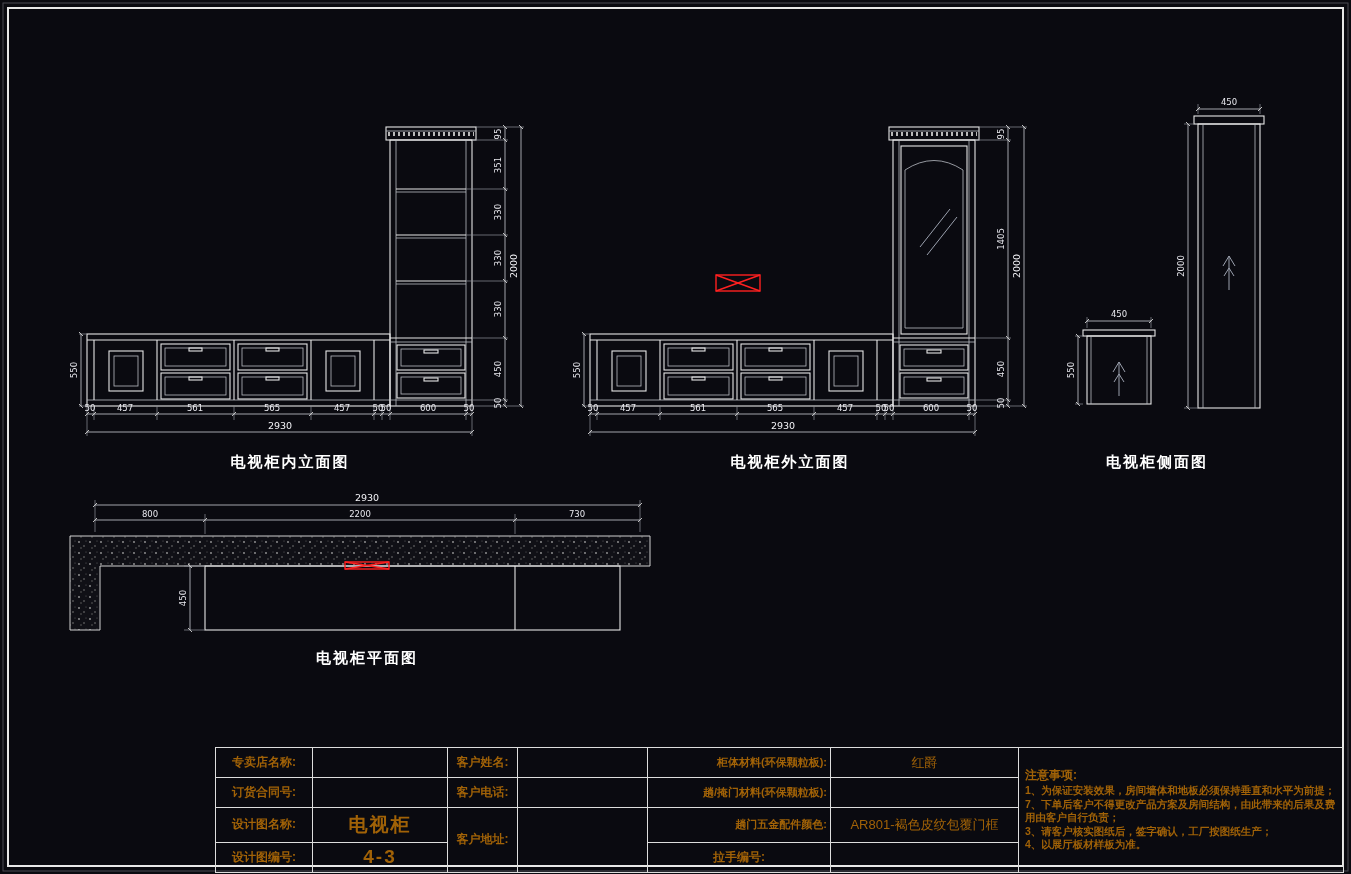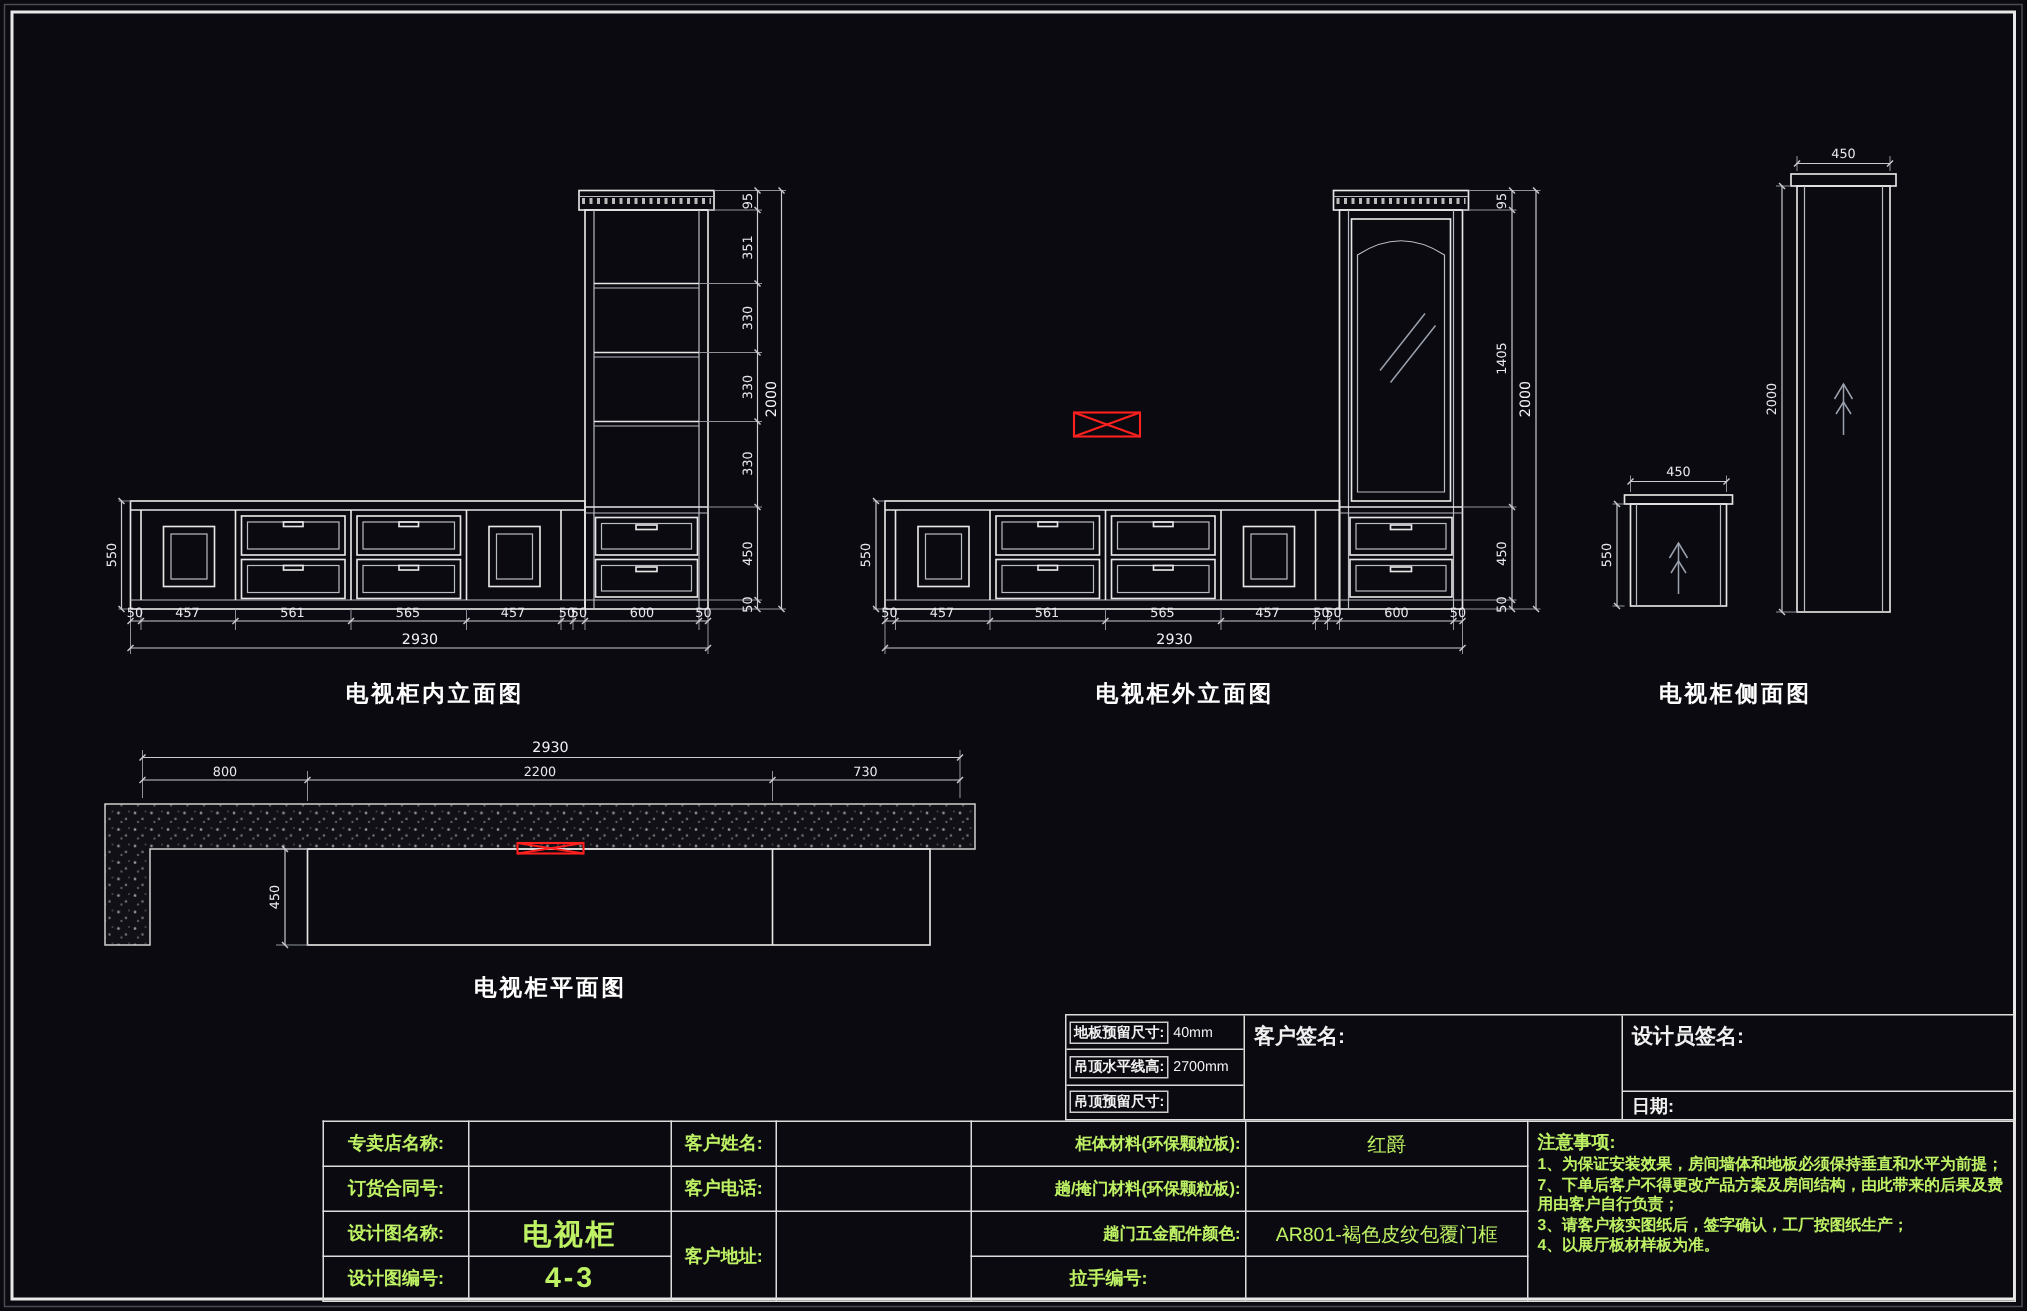--- a/index.html
+++ b/index.html
@@ -34,31 +34,31 @@
   .sign-val { font-size:9.5px; white-space:nowrap; }
   .sign-mid { width:252px; border-right:1px solid #dddddd; font-weight:bold; font-size:14px; padding:5px 6px; box-sizing:border-box; }
   .sign-right { flex:1; display:flex; flex-direction:column; }
   .sign-designer { flex:1; font-weight:bold; font-size:14px; padding:5px 6px; }
   .sign-date { height:19px; border-top:1px solid #dddddd; font-weight:bold; font-size:12px; padding:1px 6px; box-sizing:border-box; }
 
   
   .main-table { position:absolute; left:215px; top:747px; width:1128px; height:119px; }
   .main-table table { border-collapse:collapse; width:100%; height:100%; table-layout:fixed; }
   .main-table td {
-    border:1px solid #dddddd; color:#bef264; padding:0 3px;
+    border:1px solid #dddddd; color:#a16207; padding:0 3px;
     text-align:center; vertical-align:middle; overflow:hidden; white-space:nowrap;
     font-size:12px; height:29px;
   }
   .main-table td.lbl   { font-weight:bold; font-size:12px; }
   .main-table td.lblsm { font-weight:bold; font-size:11px;text-align:right; }
   .main-table td.valbig { font-weight:bold; font-size:19px; letter-spacing:2px; }
   .main-table td.valmid { font-weight:normal; font-size:13px; }
   .main-table td.notes {
     text-align:left; vertical-align:top; white-space:normal;
-    font-size:10.5px; line-height:1.28; padding:6px 6px; font-weight:bold;border-radius:12px;
+    font-size:10.5px; line-height:1.28; padding:20px 6px; font-weight:bold;border-radius:12px;
   }
   .notes-title { font-size:12px; font-weight:bold; margin-bottom:1px; }
 </style>
 </head>
 <body>
 
 <div class="page">
 
 <svg class="draw" width="1351" height="874" viewBox="0 0 1351 874">
   <defs>
@@ -305,41 +305,20 @@
 
     <line x1="184" y1="566" x2="205" y2="566" class="ext"></line>
     <line x1="184" y1="630" x2="205" y2="630" class="ext"></line>
     <polyline points="190,566 190,630" class="chain" marker-start="url(#tk)" marker-end="url(#tk)"></polyline>
     <text class="dim-t" transform="rotate(-90 186 598)" x="186" y="598">450</text>
 
     <text class="vtitle" x="367" y="663">电视柜平面图</text>
   </g>
 </svg>
 
-<div class="sign-table">
-  <div class="sign-left">
-    <div class="sign-row">
-      <span class="sign-lbl">地板预留尺寸:</span>
-      <span class="sign-val">40mm</span>
-    </div>
-    <div class="sign-row">
-      <span class="sign-lbl">吊顶水平线高:</span>
-      <span class="sign-val">2700mm</span>
-    </div>
-    <div class="sign-row">
-      <span class="sign-lbl">吊顶预留尺寸:</span>
-      <span class="sign-val"></span>
-    </div>
-  </div>
-  <div class="sign-mid">客户签名:</div>
-  <div class="sign-right">
-    <div class="sign-designer">设计员签名:</div>
-    <div class="sign-date">日期:</div>
-  </div>
-</div>
 
 <div class="main-table">
   <table>
     <colgroup>
       <col style="width:97px">
           <col style="width:135px">
           <col style="width:70px">
           <col style="width:130px">
       <col style="width:183px">
           <col style="width:188px">

